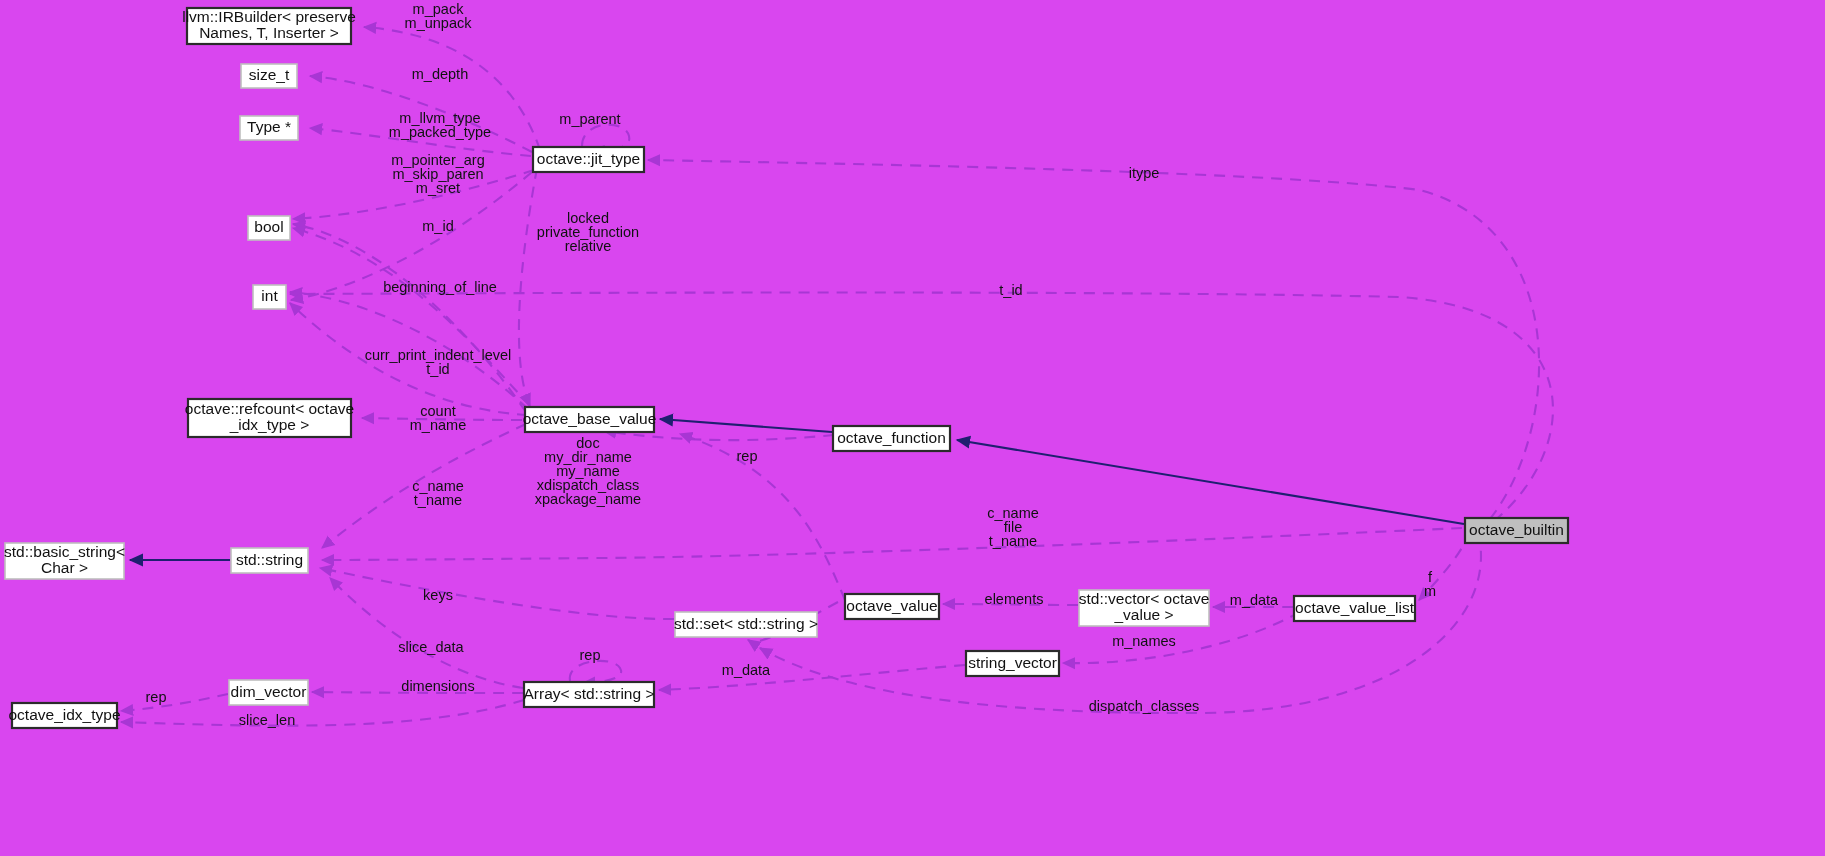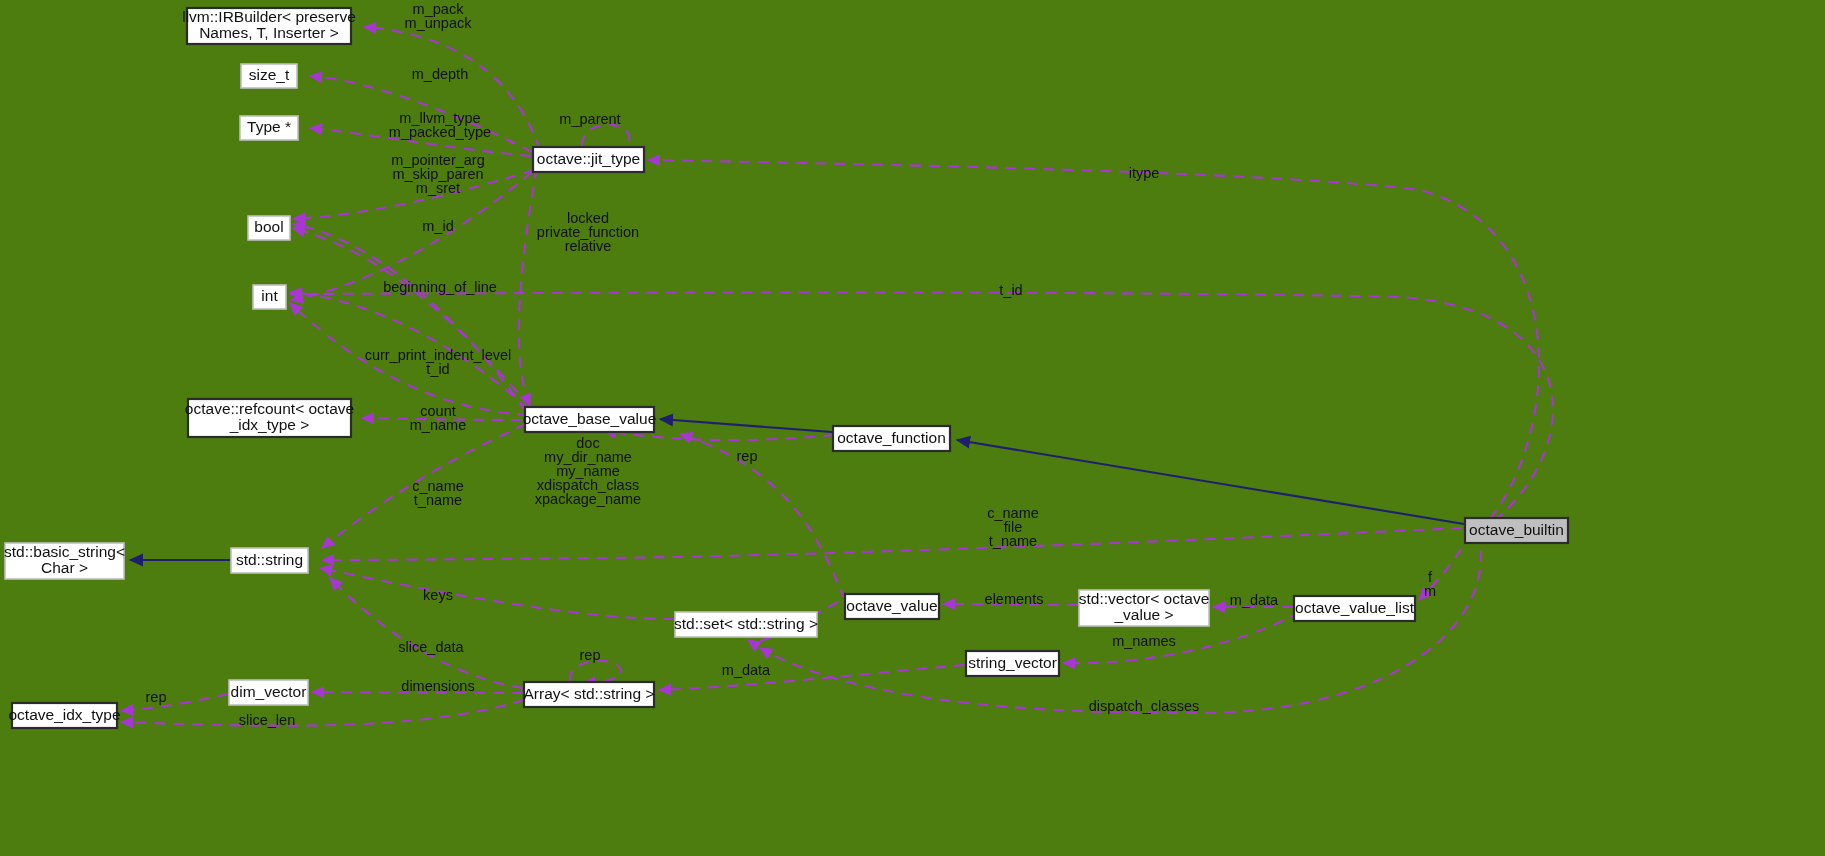--- a/index.html
+++ b/index.html
@@ -4,21 +4,21 @@
 <style>
   html, body {
     margin: 0;
     padding: 0;
     background: #ffffff;
   }
   #diagram-root {
     position: relative;
     width: 1825px;
     height: 856px;
-    background: #4d7c0f;
+    background: #d946ef;
     font-family: "Liberation Sans", sans-serif;
     overflow: hidden;
   }
   svg#graph {
     position: absolute;
     left: 0;
     top: 0;
     width: 1825px;
     height: 856px;
   }

